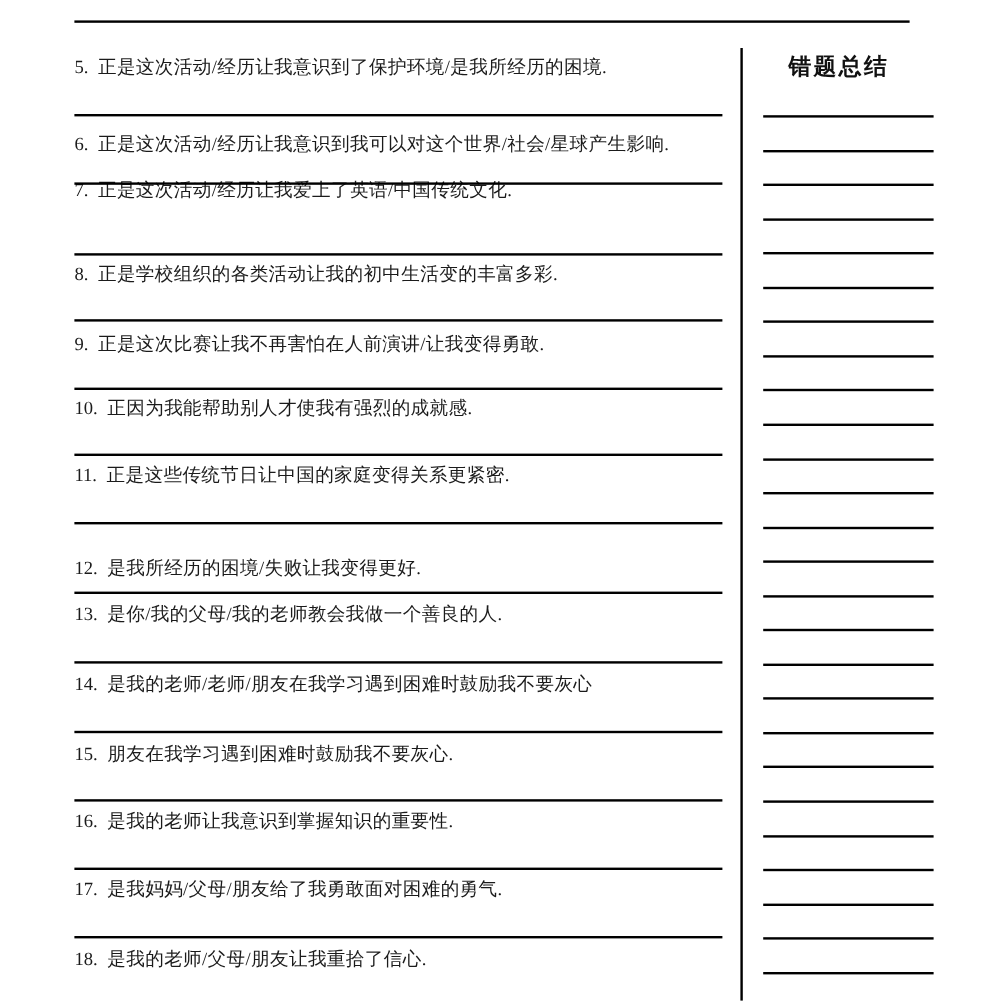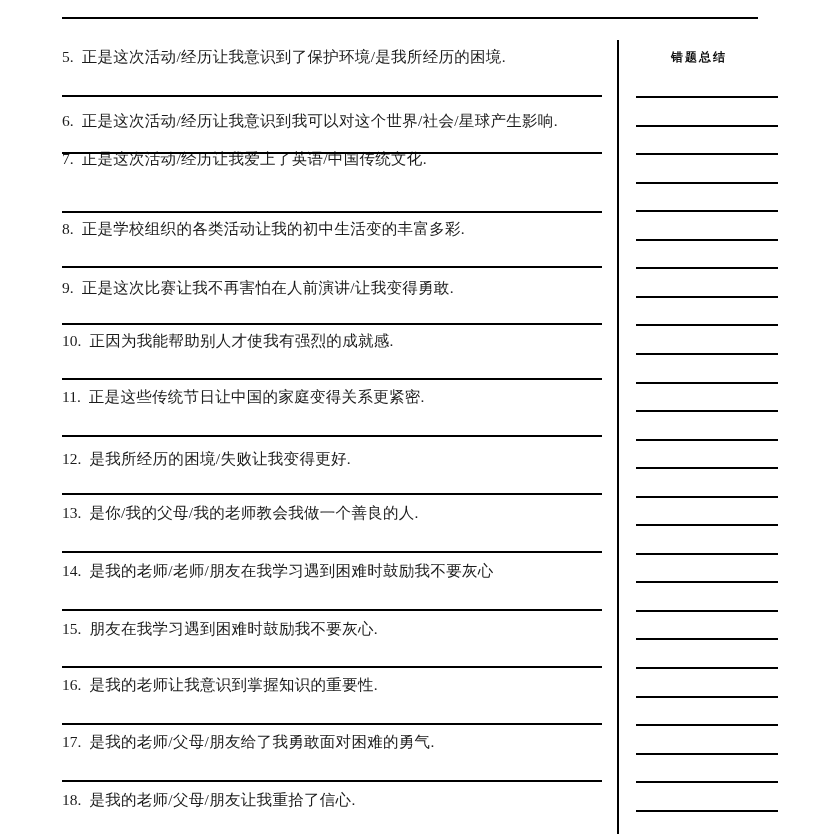--- a/index.html
+++ b/index.html
@@ -59,21 +59,21 @@
     height: 2px;
     background: #000000;
   }
   .summary-title {
     position: absolute;
     left: 628px;
     top: 45px;
     width: 142px;
     margin: 0;
     text-align: center;
-    font-size: 12px;
+    font-size: 19px;
     font-weight: bold;
     letter-spacing: 2px;
     line-height: 24px;
     color: #111111;
   }
   .summary-line {
     position: absolute;
     left: 636px;
     width: 142px;
     height: 2px;
@@ -86,26 +86,26 @@
 <div class="page">
   <div class="top-rule"></div>
   <div>
       <div class="q-item" style="top: 47px;"><span class="q-num">5.</span><span class="q-text">正是这次活动/经历让我意识到了保护环境/是我所经历的困境.</span></div>
       <div class="q-item" style="top: 111px;"><span class="q-num">6.</span><span class="q-text">正是这次活动/经历让我意识到我可以对这个世界/社会/星球产生影响.</span></div>
       <div class="q-item" style="top: 149px;"><span class="q-num">7.</span><span class="q-text">正是这次活动/经历让我爱上了英语/中国传统文化.</span></div>
       <div class="q-item" style="top: 219px;"><span class="q-num">8.</span><span class="q-text">正是学校组织的各类活动让我的初中生活变的丰富多彩.</span></div>
       <div class="q-item" style="top: 278px;"><span class="q-num">9.</span><span class="q-text">正是这次比赛让我不再害怕在人前演讲/让我变得勇敢.</span></div>
       <div class="q-item" style="top: 331px;"><span class="q-num">10.</span><span class="q-text">正因为我能帮助别人才使我有强烈的成就感.</span></div>
       <div class="q-item" style="top: 387px;"><span class="q-num">11.</span><span class="q-text">正是这些传统节日让中国的家庭变得关系更紧密.</span></div>
-      <div class="q-item" style="top: 449px;"><span class="q-num">12.</span><span class="q-text">是我所经历的困境/失败让我变得更好.</span></div>
+      <div class="q-item" style="top: 464px;"><span class="q-num">12.</span><span class="q-text">是我所经历的困境/失败让我变得更好.</span></div>
       <div class="q-item" style="top: 503px;"><span class="q-num">13.</span><span class="q-text">是你/我的父母/我的老师教会我做一个善良的人.</span></div>
       <div class="q-item" style="top: 561px;"><span class="q-num">14.</span><span class="q-text">是我的老师/老师/朋友在我学习遇到困难时鼓励我不要灰心</span></div>
       <div class="q-item" style="top: 619px;"><span class="q-num">15.</span><span class="q-text">朋友在我学习遇到困难时鼓励我不要灰心.</span></div>
       <div class="q-item" style="top: 675px;"><span class="q-num">16.</span><span class="q-text">是我的老师让我意识到掌握知识的重要性.</span></div>
-      <div class="q-item" style="top: 732px;"><span class="q-num">17.</span><span class="q-text">是我的老师/父母/朋友给了我勇敢面对困难的勇气.</span></div>
+      <div class="q-item" style="top: 732px;"><span class="q-num">17.</span><span class="q-text">是我妈妈/父母/朋友给了我勇敢面对困难的勇气.</span></div>
       <div class="q-item" style="top: 790px;"><span class="q-num">18.</span><span class="q-text">是我的老师/父母/朋友让我重拾了信心.</span></div>
       <div class="answer-line" style="top: 95px;"></div>
       <div class="answer-line" style="top: 152px;"></div>
       <div class="answer-line" style="top: 211px;"></div>
       <div class="answer-line" style="top: 266px;"></div>
       <div class="answer-line" style="top: 323px;"></div>
       <div class="answer-line" style="top: 378px;"></div>
       <div class="answer-line" style="top: 435px;"></div>
       <div class="answer-line" style="top: 493px;"></div>
       <div class="answer-line" style="top: 551px;"></div>

